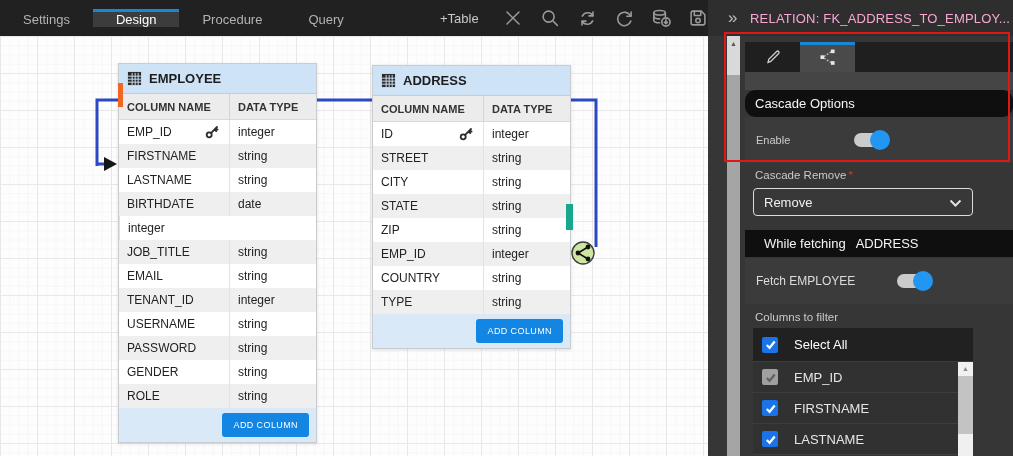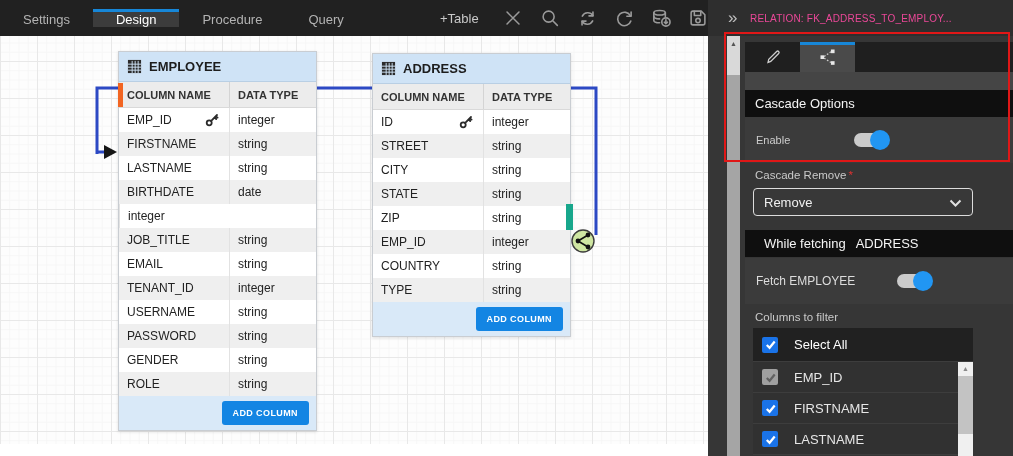--- a/index.html
+++ b/index.html
@@ -16,21 +16,21 @@
   .ttab.active { background:#3c3c3c; color:#fff; border-top:3px solid #1787d8; }
   .toolbar-actions { position:absolute; left:440px; top:0; height:36px;
     display:flex; align-items:center; }
   .add-table { color:#c9c9c9; font-size:13px; margin-right:16px; }
   .icon-btn { width:37px; height:36px; display:flex; align-items:center;
     justify-content:center; }
   .icon-btn svg { stroke:#9a9a9a; fill:none; stroke-width:1.7;
     stroke-linecap:round; stroke-linejoin:round; }
 
   
-  .canvas { position:absolute; left:0; top:24px; width:708px; height:420px;
+  .canvas { position:absolute; left:0; top:36px; width:708px; height:420px;
     background:#fdfdfd;
     background-image:
       linear-gradient(#e8e8e8 1px, transparent 1px),
       linear-gradient(90deg, #e8e8e8 1px, transparent 1px),
       linear-gradient(#f6f6f6 1px, transparent 1px),
       linear-gradient(90deg, #f6f6f6 1px, transparent 1px);
     background-size:37px 37px, 37px 37px, 9.25px 9.25px, 9.25px 9.25px; }
   svg.rel-under { position:absolute; left:0; top:0; z-index:1; }
   svg.rel-over  { position:absolute; left:0; top:0; z-index:4; }
 
@@ -48,52 +48,52 @@
   .trow { display:flex; height:24px; background:#fff; }
   .trow:nth-child(even) { background:#efefef; }
   .trow .cname { width:110px; font-size:12px; color:#222; display:flex;
     align-items:center; padding-left:8px; position:relative; }
   .trow .ctype { flex:1; font-size:12px; color:#222; display:flex;
     align-items:center; padding-left:8px; border-left:1px solid #e2e2e2; }
   .keysvg { position:absolute; right:10px; }
   .tfoot { height:34px; background:#d9e9f8; display:flex; align-items:center;
     justify-content:flex-end; padding-right:7px; }
   .addcol-btn { background:#1385e3; color:#fff; border:none; border-radius:3px;
-    font-family:"Liberation Sans", sans-serif; font-size:9px; font-weight:bold;
+    font-family:"Liberation Sans", sans-serif; font-size:9px; font-weight:normal;
     letter-spacing:.4px; padding:7px 11px; cursor:pointer; }
   .pk-marker { position:absolute; left:118px; top:83px; width:5px; height:24px;
     background:#f26522; z-index:3; }
   .fk-marker { position:absolute; left:566px; top:204px; width:7px; height:26px;
     background:#18a78c; z-index:3; }
 
   
   .panel { position:absolute; left:708px; top:0; width:305px; height:456px;
     background:#363636; z-index:6; }
   .panel-header { position:absolute; left:0; top:0; width:305px; height:36px;
     background:#2e2e2e; display:flex; align-items:center; }
   .collapse { color:#c0c0c0; font-size:17px; margin-left:20px; width:22px; }
-  .panel-title { color:#ec4899; font-size:10px; letter-spacing:.2px; }
+  .panel-title { color:#f9a8d4; font-size:13px; letter-spacing:.2px; }
   .vscroll { position:absolute; left:19px; top:36px; width:13px; height:420px;
     background:#a5a5a5; }
   .vscroll .sbtn { height:15px; background:#d9d9d9; color:#555; font-size:7px;
     display:flex; align-items:center; justify-content:center; }
   .vscroll .sthumb { height:24px; background:#d9d9d9; }
 
   .ptabs { position:absolute; left:37px; top:42px; width:268px; height:30px;
     background:#1f1f1f; display:flex; }
   .ptab { width:55px; height:30px; display:flex; align-items:center;
     justify-content:center; border-top:3px solid transparent; }
   .ptab svg { stroke:#cfcfcf; fill:none; stroke-width:1.5; }
   .ptab.active { background:#4a4a4a; border-top:3px solid #1787d8; }
   .strip { position:absolute; left:37px; top:72px; width:268px; height:18px; background:#454545; }
 
   .section-bar { position:absolute; left:37px; width:268px; height:27px;
     background:#0f0f0f; display:flex; align-items:center; padding-left:10px;
     color:#f5f5f5; font-size:13px; }
-  #bar-cascade { top:90px; }
+  #bar-cascade { top:90px;border-radius:11px; }
   #bar-fetching { top:230px;padding-left:19px; }
   #bar-fetching .tbl { margin-left:10px; }
 
   .enable-row { position:absolute; left:37px; top:117px; width:268px; height:46px;
     background:#3b3b3b; display:flex; align-items:center; }
   .fetch-row  { position:absolute; left:37px; top:258px; width:268px; height:46px;
     background:#3b3b3b; display:flex; align-items:center; }
   .row-label { color:#cccccc; font-size:11px; margin-left:11px; }
   .fetch-row .row-label { font-size:12px; color:#dddddd; }
 

